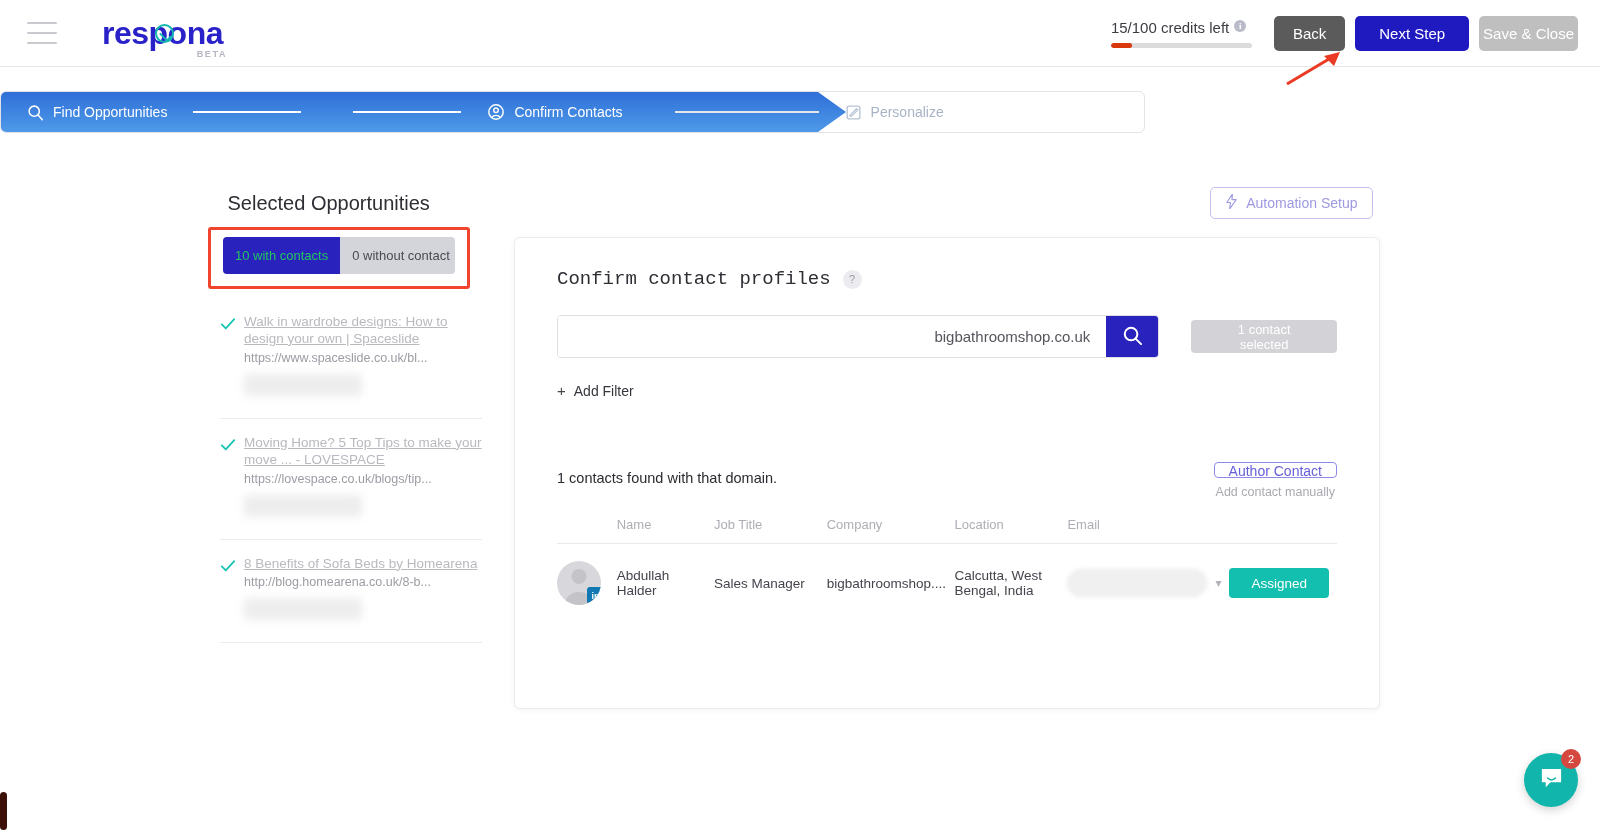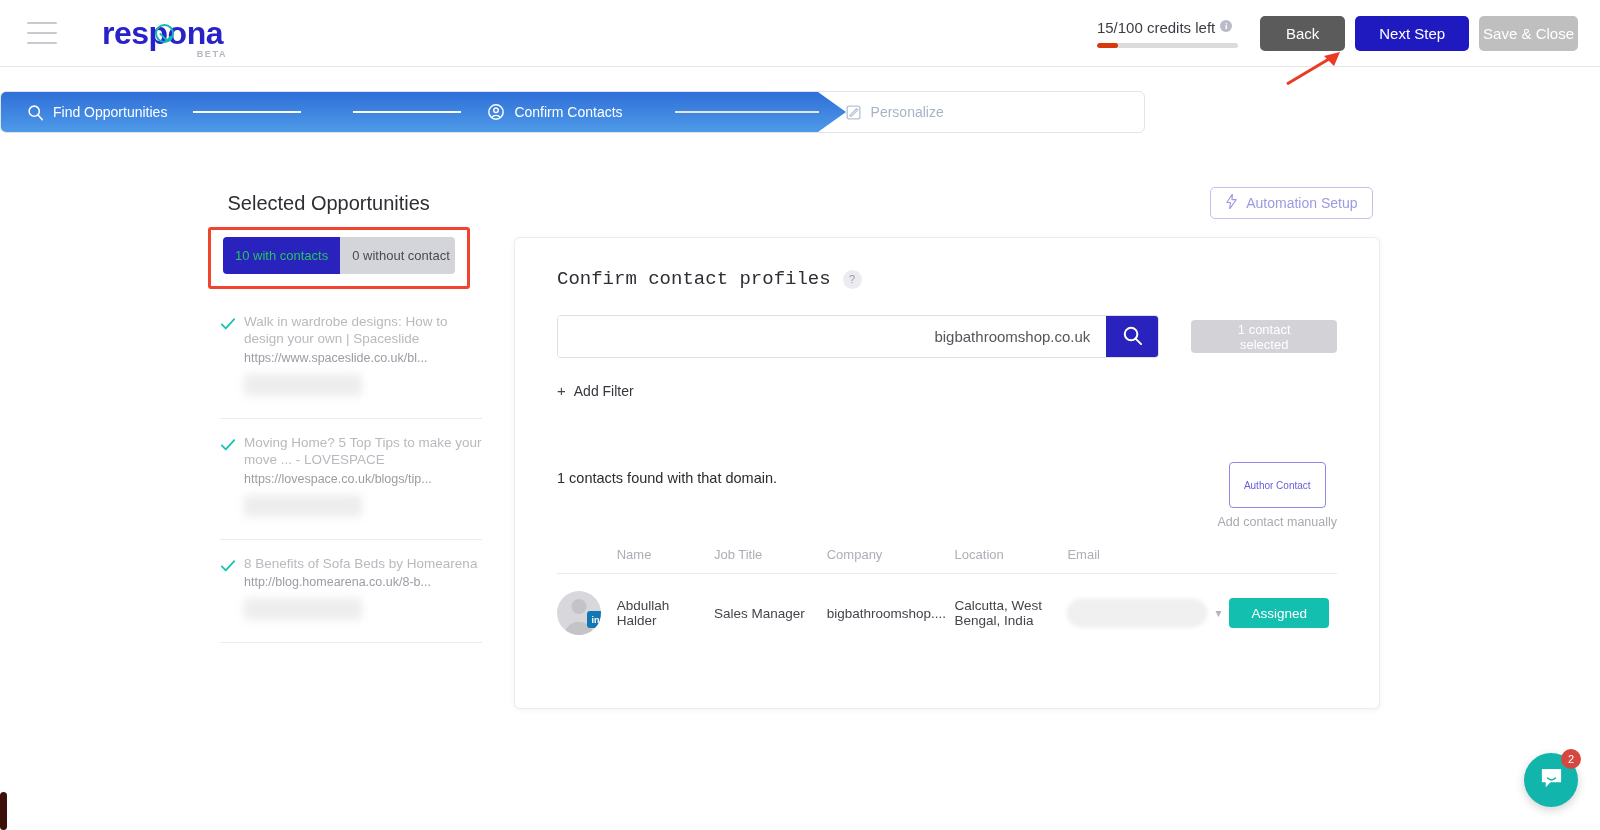--- a/index.html
+++ b/index.html
@@ -98,21 +98,21 @@
     overflow: hidden;
   }
   .credits-bar-fill { height: 100%; background: #d9380d; border-radius: 3px; }
 
   .btn {
     border: none; cursor: pointer;
     font-family: "Liberation Sans", sans-serif;
     font-size: 15px;
     border-radius: 5px;
     height: 35px;
-    padding: 0 26px;
+    padding: 0 19px;
     display: inline-flex; align-items: center; justify-content: center;
   }
   .btn-back { background: #5b5b5b; color: #ffffff; }
   .btn-next { background: #1f1ac0; color: #ffffff; margin-left: 10px; font-weight: 400; padding: 0 24px; }
   .btn-save { background: #bfbfbf; color: #ffffff; margin-left: 10px; padding: 0 4px; }
 
   
   .arrow-annot {
     position: absolute;
     left: 1284px; top: 52px;
@@ -220,20 +220,21 @@
     display: flex;
     padding: 16px 0 22px 0;
     border-bottom: 1px solid #ececec;
   }
   .check-icon { flex: 0 0 24px; margin-top: 2px; }
   .opp-text { flex: 1; min-width: 0; }
   .opp-title {
     font-size: 13.5px; line-height: 1.25;
     color: #b9b9bf;
     margin-bottom: 3px;
+    text-decoration: underline;
   }
   .opp-url {
     font-size: 12.5px;
     color: #9c9ca4;
     white-space: nowrap; overflow: hidden; text-overflow: ellipsis;
   }
   .opp-blurred {
     margin-top: 9px;
     width: 118px; height: 22px;
     background: #ededed;
@@ -311,23 +312,23 @@
   .found-row {
     margin-top: 62px;
     display: flex; align-items: flex-start; justify-content: space-between;
   }
   .found-text { font-size: 14.5px; color: #2b2b31; padding-top: 8px; }
   .author-block { display: flex; flex-direction: column; align-items: center; }
   .author-btn {
     border: 1px solid #8e89e8;
     background: #ffffff;
     color: #6660d8;
-    font-size: 10px;
+    font-size: 14px;
     border-radius: 4px;
-    height: 46px; padding: 0 14px;
+    height: 16px; padding: 0 14px;
     cursor: pointer;
   }
   .add-manually {
     margin-top: 7px;
     font-size: 12.5px; color: #a9a9b1;
     cursor: pointer;
   }
 
   table.contacts { width: 100%; border-collapse: collapse; margin-top: 18px; }
   table.contacts th {
@@ -358,21 +359,21 @@
     background: #c3c3c8;
   }
   .avatar-body {
     position: absolute; left: 50%; bottom: -9px;
     transform: translateX(-50%);
     width: 29px; height: 22px;
     border-radius: 14px 14px 0 0;
     background: #c3c3c8;
   }
   .li-badge {
-    position: absolute; left: 30px; top: 20px;
+    position: absolute; left: 30px; top: 26px;
     width: 17px; height: 17px;
     border-radius: 3px;
     background: #1178b3;
     color: #fff;
     font-size: 9px; font-weight: bold;
     display: flex; align-items: center; justify-content: center;
     font-family: "Liberation Sans", sans-serif;
   }
   .cell-name { width: 108px; }
   .cell-job { width: 128px; }

